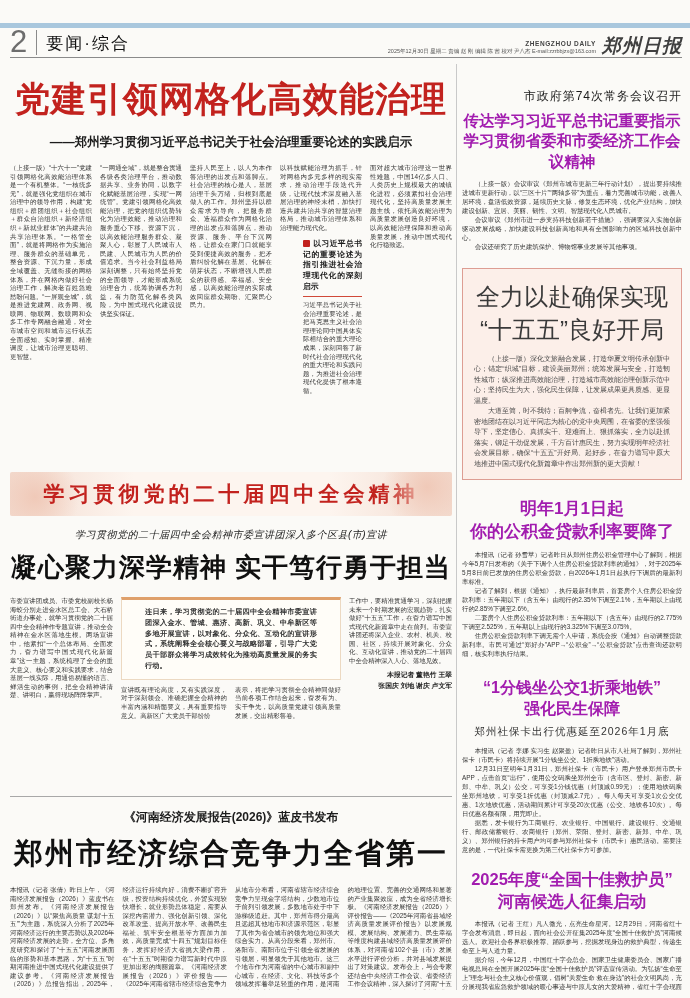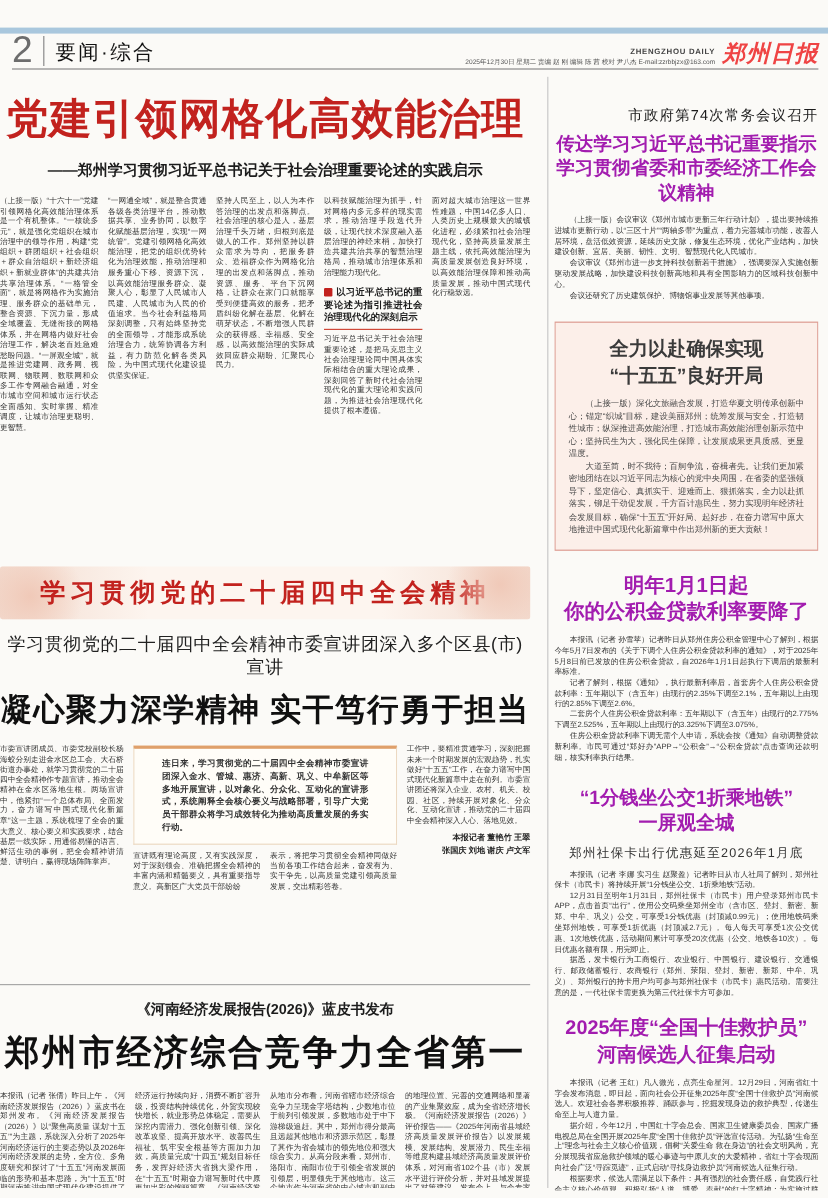--- a/index.html
+++ b/index.html
@@ -12,52 +12,52 @@
   .top-strip { position:absolute; left:0; top:23px; width:690px; height:5px; background:#a9c7dd; }
   .masthead { position:absolute; left:10px; right:8px; top:30px; height:28px;
     border-bottom:1.5px solid #8a8a8a; display:flex; align-items:flex-end; padding-bottom:2px; }
   .pagenum { font-size:31px; line-height:.85; color:#6d6d6d; padding-right:9px; }
   .mh-vline { width:1px; height:25px; background:#8a8a8a; margin-right:9px; }
   .section-title { font-size:17px; font-weight:normal; color:#111; letter-spacing:2px; }
   .mh-right { margin-left:auto; display:flex; align-items:flex-end; gap:6px; }
   .mh-text { text-align:right; }
   .paper-en { font-size:6.5px; font-weight:bold; color:#444; letter-spacing:.6px; }
   .dateline { font-size:5.5px; color:#555; margin-top:1px; }
-  .paper-logo { color:#ef4444; font-weight:bold; font-size:19px; font-style:italic; letter-spacing:1px; line-height:1; }
+  .paper-logo { color:#404040; font-weight:bold; font-size:19px; font-style:italic; letter-spacing:1px; line-height:1; }
 
   .col-divider { position:absolute; left:456px; top:64px; height:926px; width:1px; background:#c9c9c9; }
 
-  .left-region { position:absolute; left:0; top:62px; width:442px; height:928px; overflow:hidden; }
+  .left-region { position:absolute; left:10px; top:62px; width:442px; height:928px; overflow:hidden; }
   .right-region { position:absolute; left:462px; top:68px; width:220px; height:924px; overflow:hidden; }
 
   
   .lead-headline { margin-top:14px; text-align:center; font-size:35px; font-weight:bold;
     color:#c2221e; letter-spacing:1px; }
   .lead-subhead { margin-top:11px; text-align:center; font-size:12.5px; font-weight:bold; color:#1c1c1c; }
   .lead-cols { margin-top:13px; display:flex; gap:8px; height:300px; overflow:hidden; }
   .tcol { flex:1; font-size:6.4px; line-height:1.34; text-align:justify; color:#333; }
-  .pullquote { margin-top:6px; }
+  .pullquote { margin-top:6px;margin-left:23px; }
   .pq-title { font-size:7.8px; font-weight:bold; color:#1c1c1c; line-height:1.4;
     border-bottom:1px solid #d04838; padding-bottom:3px; }
   .pq-icon { display:inline-block; width:7px; height:7px; background:#c2221e; border-radius:1px;
     margin-right:3px; vertical-align:-1px; }
   .pq-body { margin-top:4px; font-size:6.4px; line-height:1.34; text-align:justify; color:#333; }
 
   
   .banner { margin-top:8px; height:44px; position:relative; overflow:hidden; border-radius:2px;
     background:linear-gradient(90deg,#f3dcd0,#fdf5ef 28%,#fdf5ef 72%,#f3dcd0);
     display:flex; align-items:center; justify-content:center; }
   .banner::before, .banner::after { content:""; position:absolute; width:90px; height:90px; border-radius:50%;
     background:radial-gradient(circle,#f0c9b8 0%,rgba(240,201,184,0) 70%); }
   .banner::before { left:-20px; top:-20px; }
   .banner::after { right:-20px; top:-30px; }
   .banner-text { font-size:21px; font-weight:bold; color:#c2221e; letter-spacing:4px; position:relative; }
 
   
-  .speech-kicker { margin-top:12px; text-align:center; font-size:15px; color:#222; letter-spacing:.5px; }
+  .speech-kicker { margin-top:12px; text-align:center; font-size:10px; color:#222; letter-spacing:.5px;font-style:italic; }
   .speech-headline { margin-top:8px; text-align:center; font-size:26px; font-weight:bold; color:#101010;
     letter-spacing:1px; }
   .speech-body { margin-top:12px; display:flex; gap:8px; height:188px; overflow:hidden; }
   .speech-colA, .speech-colD { width:103px; flex:none; }
   .speech-mid { flex:1; display:flex; flex-direction:column; overflow:hidden; }
   .speech-box { border:1px solid #ecd9c2; border-top:3px solid #dfa06b; background:#fffdf8;
     padding:7px 23px; font-size:7.2px; font-weight:bold; line-height:1.5; text-align:justify; color:#333; }
   .speech-midcols { display:flex; gap:8px; margin-top:6px; flex:1; overflow:hidden; }
   .byline { text-align:right; font-size:6.8px; font-weight:bold; margin-top:4px; line-height:1.6; color:#222; }
 
@@ -70,21 +70,21 @@
   .econ-cols { margin-top:12px; display:flex; gap:8px; height:110px; overflow:hidden; }
 
   
   .r-kicker { margin-top:20px; text-align:right; font-size:12px; color:#1c1c1c; letter-spacing:1px; }
   .news-h { text-align:center; font-weight:bold; color:#a21caf; line-height:1.32; }
   .meeting-h { margin-top:6px; font-size:15.5px; }
   .r-body { margin-top:8px; font-size:6.4px; line-height:1.4; text-align:justify; color:#333; }
   .r-body p { text-indent:2em; }
 
   .redbox { margin-top:16px; border:1px solid #dd9d93; background:#fcefe9; padding:12px 11px 10px; }
-  .redbox-h { text-align:center; font-size:16px; font-weight:bold; color:#3a3a3a; line-height:1.35; }
+  .redbox-h { text-align:center; font-size:24px; font-weight:normal; color:#3a3a3a; line-height:1.35; }
   .redbox-body { margin-top:8px; font-size:7px; line-height:1.5; color:#4a4a4a; text-align:justify; }
   .redbox-body p { text-indent:2em; }
 
   .fund-h { margin-top:18px; font-size:17px; }
   .transit-h { margin-top:18px; font-size:16px; }
   .transit-sub { margin-top:6px; text-align:center; font-size:10.5px; color:#333; letter-spacing:1px; }
   .rescue-h { margin-top:14px; font-size:16.5px; }
 </style>
 </head>
 <body>
@@ -187,21 +187,21 @@
   <div class="news-h fund-h">明年1月1日起</div>
   <div class="news-h" style="font-size:17px;">你的公积金贷款利率要降了</div>
   <div class="r-body">
     <p>本报讯（记者 孙雪苹）记者昨日从郑州住房公积金管理中心了解到，根据今年5月7日发布的《关于下调个人住房公积金贷款利率的通知》，对于2025年5月8日前已发放的住房公积金贷款，自2026年1月1日起执行下调后的最新利率标准。</p>
     <p>记者了解到，根据《通知》，执行最新利率后，首套房个人住房公积金贷款利率：五年期以下（含五年）由现行的2.35%下调至2.1%，五年期以上由现行的2.85%下调至2.6%。</p>
     <p>二套房个人住房公积金贷款利率：五年期以下（含五年）由现行的2.775%下调至2.525%，五年期以上由现行的3.325%下调至3.075%。</p>
     <p>住房公积金贷款利率下调无需个人申请，系统会按《通知》自动调整贷款新利率。市民可通过“郑好办”APP→“公积金”→“公积金贷款”点击查询还款明细，核实利率执行结果。</p>
   </div>
 
   <div class="news-h transit-h">“1分钱坐公交1折乘地铁”</div>
-  <div class="news-h" style="font-size:16px;">一屏观全城</div>
+  <div class="news-h" style="font-size:16px;">强化民生保障</div>
   <div class="transit-sub">郑州社保卡出行优惠延至2026年1月底</div>
   <div class="r-body">
     <p>本报讯（记者 李娜 实习生 赵聚盈）记者昨日从市人社局了解到，郑州社保卡（市民卡）将持续开展“1分钱坐公交、1折乘地铁”活动。</p>
     <p>12月31日至明年1月31日，郑州社保卡（市民卡）用户登录郑州市民卡APP，点击首页“出行”，使用公交码乘坐郑州全市（含市区、登封、新密、新郑、中牟、巩义）公交，可享受1分钱优惠（封顶减0.99元）；使用地铁码乘坐郑州地铁，可享受1折优惠（封顶减2.7元）。每人每天可享受1次公交优惠、1次地铁优惠，活动期间累计可享受20次优惠（公交、地铁各10次）。每日优惠名额有限，用完即止。</p>
     <p>据悉，发卡银行为工商银行、农业银行、中国银行、建设银行、交通银行、邮政储蓄银行、农商银行（郑州、荥阳、登封、新密、新郑、中牟、巩义）、郑州银行的持卡用户均可参与郑州社保卡（市民卡）惠民活动。需要注意的是，一代社保卡需更换为第三代社保卡方可参加。</p>
   </div>
 
   <div class="news-h rescue-h">2025年度“全国十佳救护员”</div>
   <div class="news-h" style="font-size:16.5px;">河南候选人征集启动</div>
   <div class="r-body">

